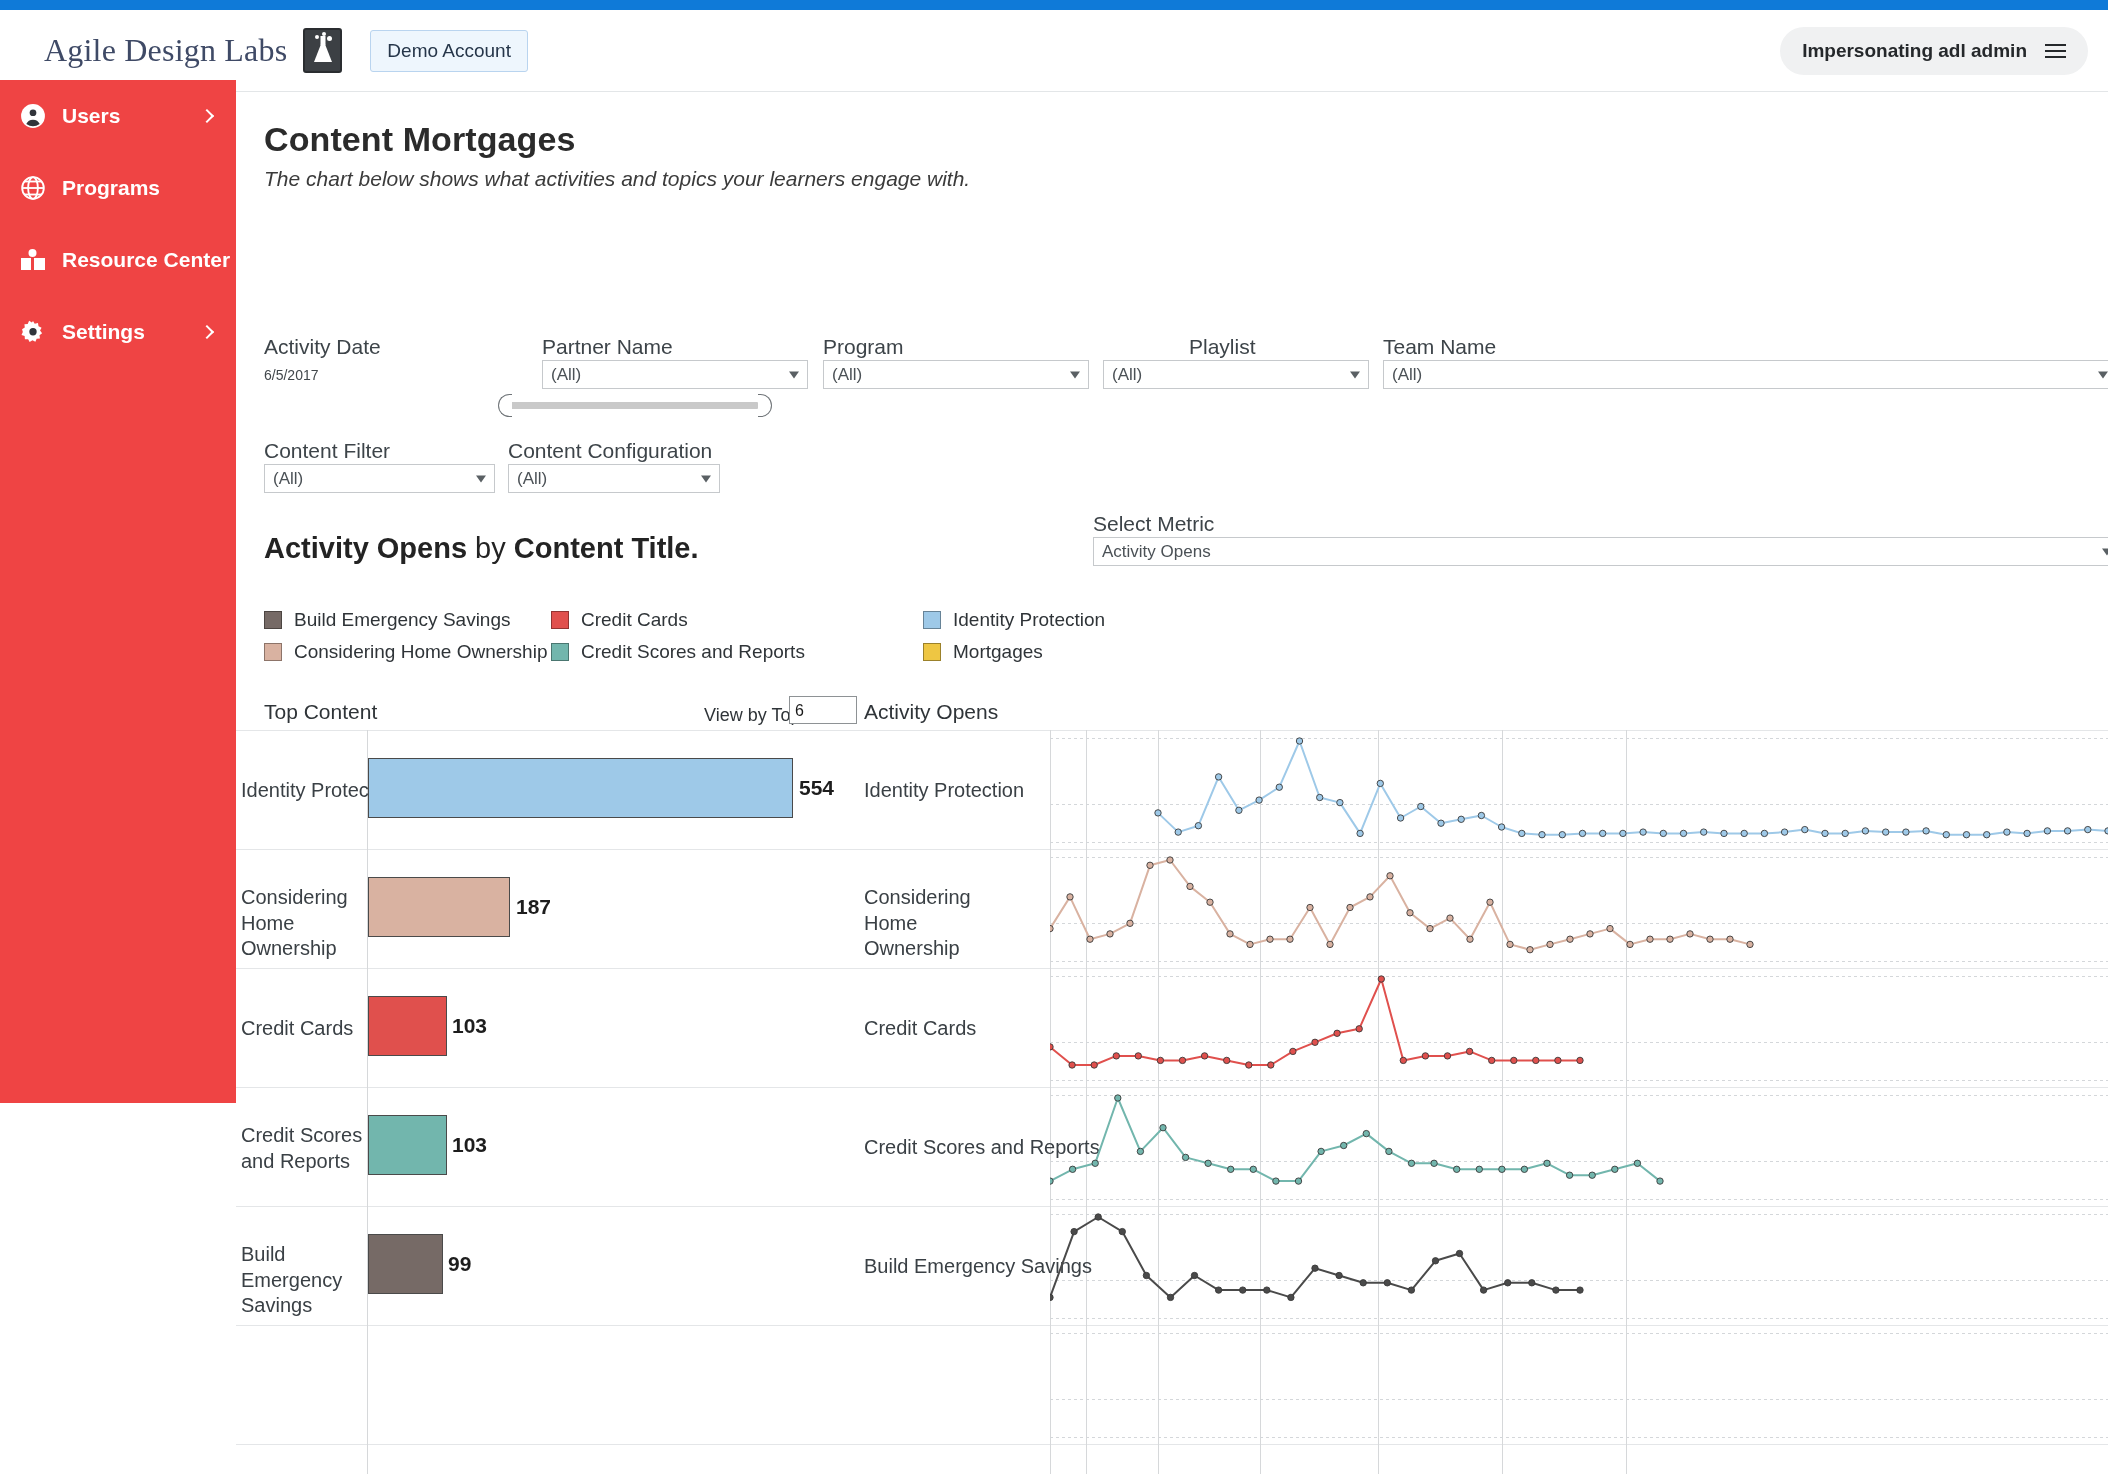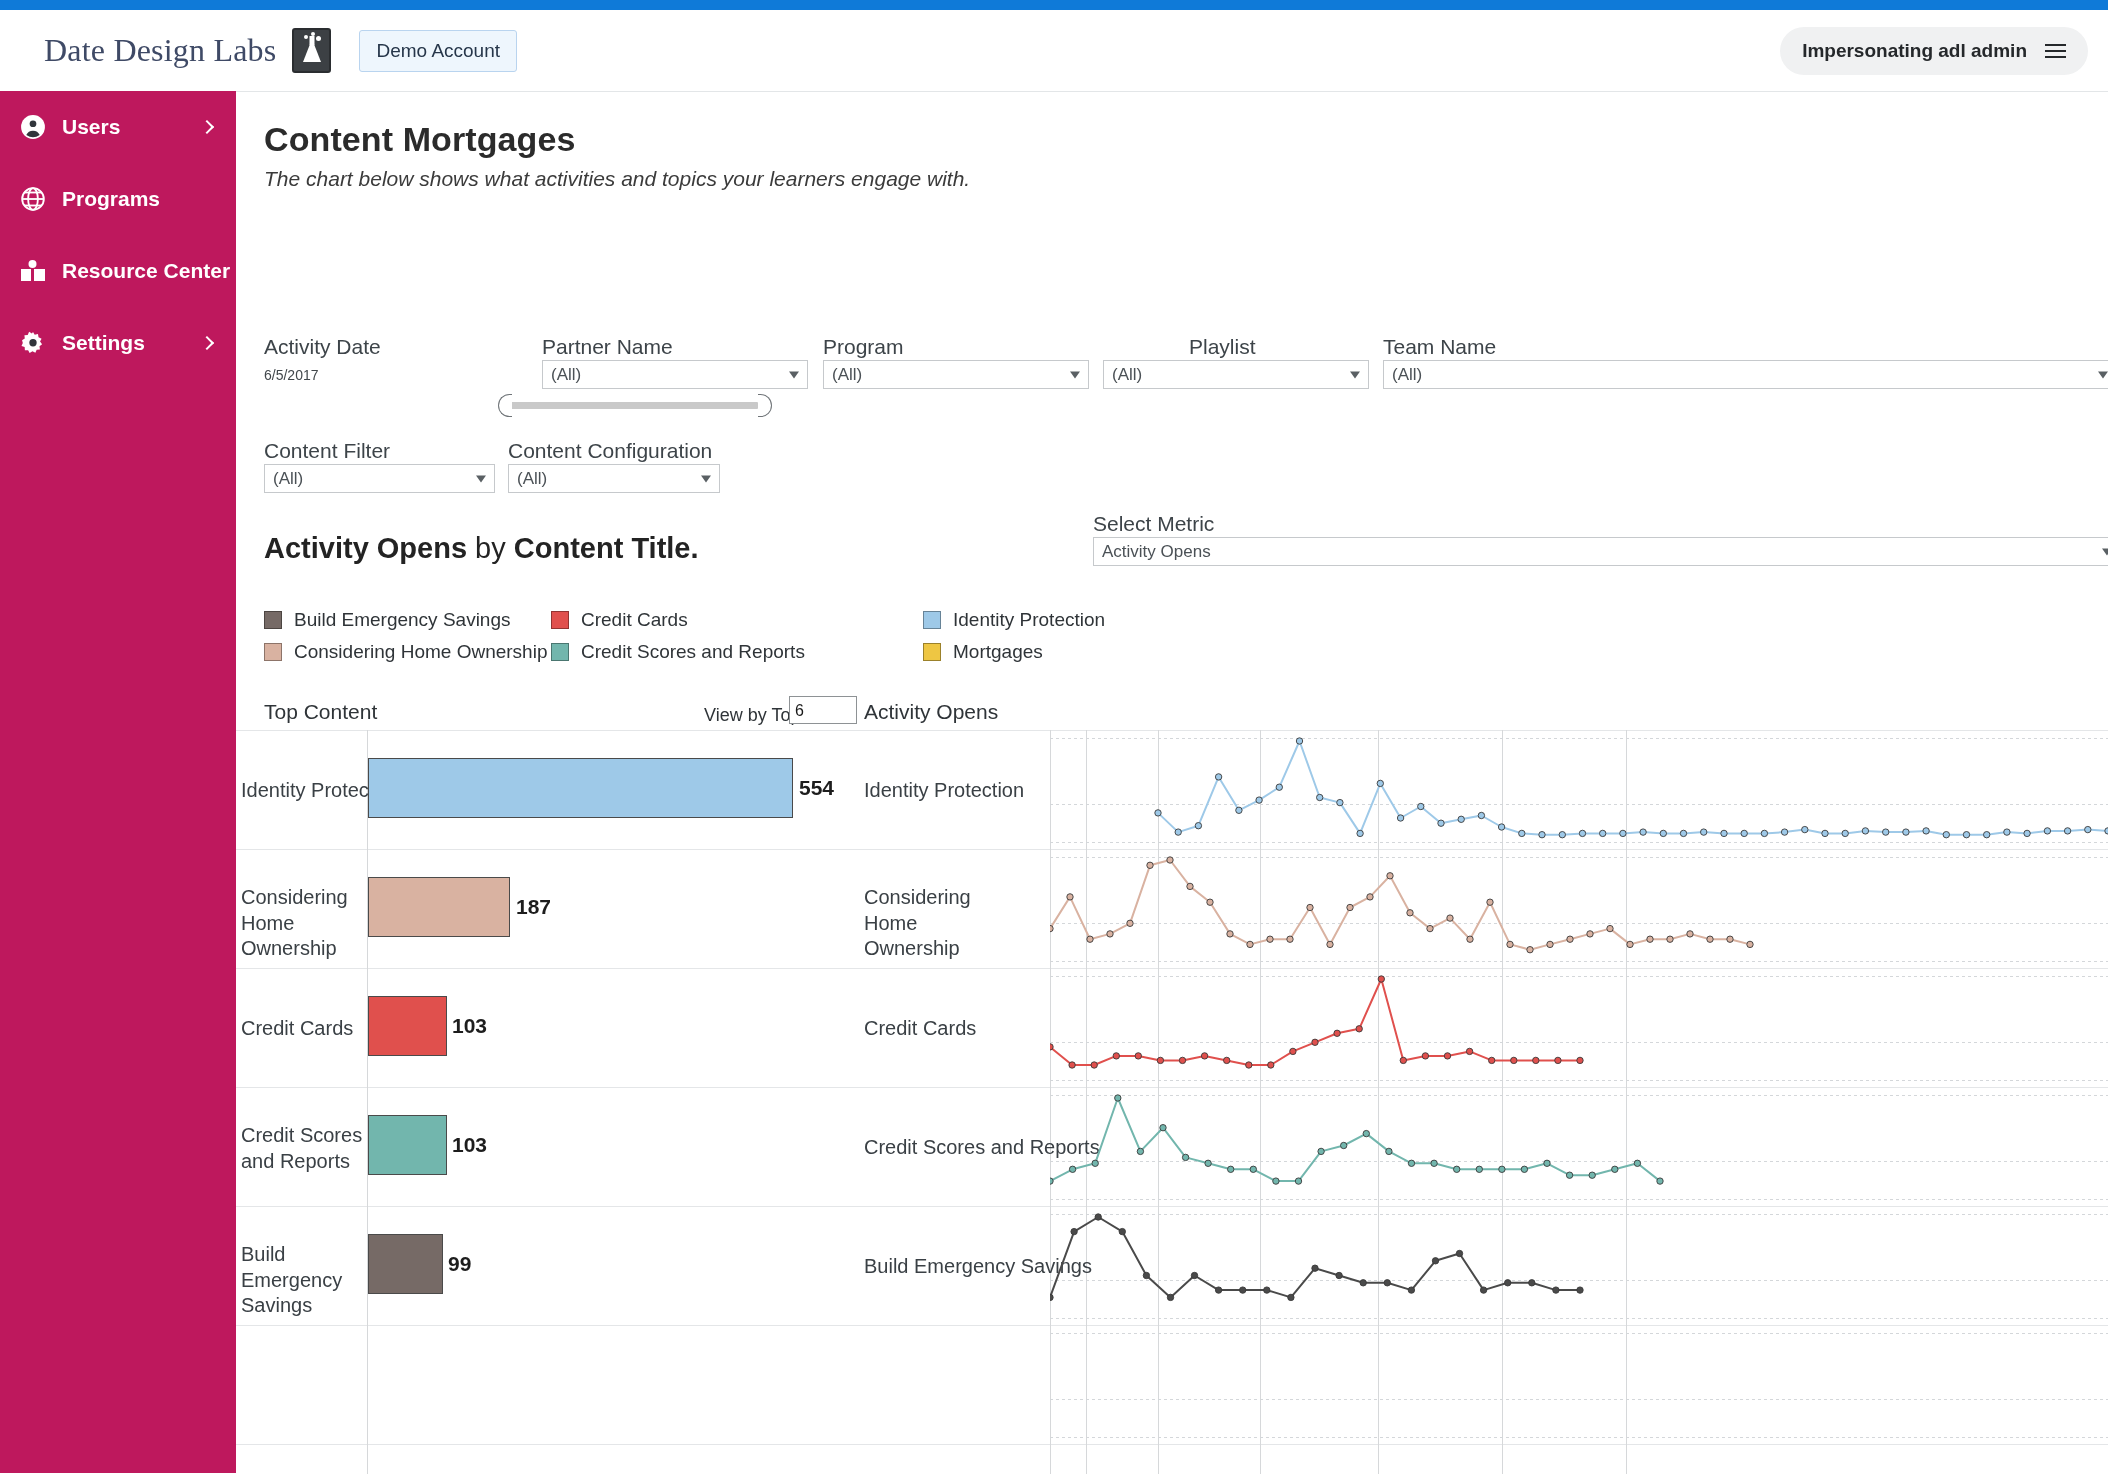--- a/index.html
+++ b/index.html
@@ -70,22 +70,22 @@
     padding: 13px 22px;
     display: flex; align-items: center; gap: 18px;
     font-size: 19px; font-weight: bold; color: #25282b;
     white-space: nowrap;
   }
   .hamburger { display: flex; flex-direction: column; gap: 4px; }
   .hamburger span { display: block; width: 21px; height: 2px; background: #25282b; }
 
   
   .sidebar {
-    position: absolute; top: 91px; left: 0; width: 236px; height: 1382px;
-    background: #be185d;
+    position: absolute; top: 80px; left: 0; width: 236px; height: 1023px;
+    background: #ef4444;
   }
   .nav-item {
     position: relative;
     height: 72px; display: flex; align-items: center;
     padding-left: 18px; color: #ffffff;
     font-size: 21px; font-weight: bold;
     cursor: pointer;
   }
   .nav-item.active { background: #25282c; }
   .nav-icon {
@@ -196,21 +196,21 @@
 </style>
 </head>
 <body>
 
 <div id="root">
 
   <div class="topstrip"></div>
 
   <div class="header">
     <div class="brand-wrap">
-      <div class="brand-text">Date Design Labs</div>
+      <div class="brand-text">Agile Design Labs</div>
       <div class="brand-logo">
         <div class="neck"></div>
         <div class="flask"></div>
         <div class="b1"></div>
           <div class="b2"></div>
           <div class="b3"></div>
       </div>
       <div class="demo-badge">Demo Account</div>
     </div>
 

